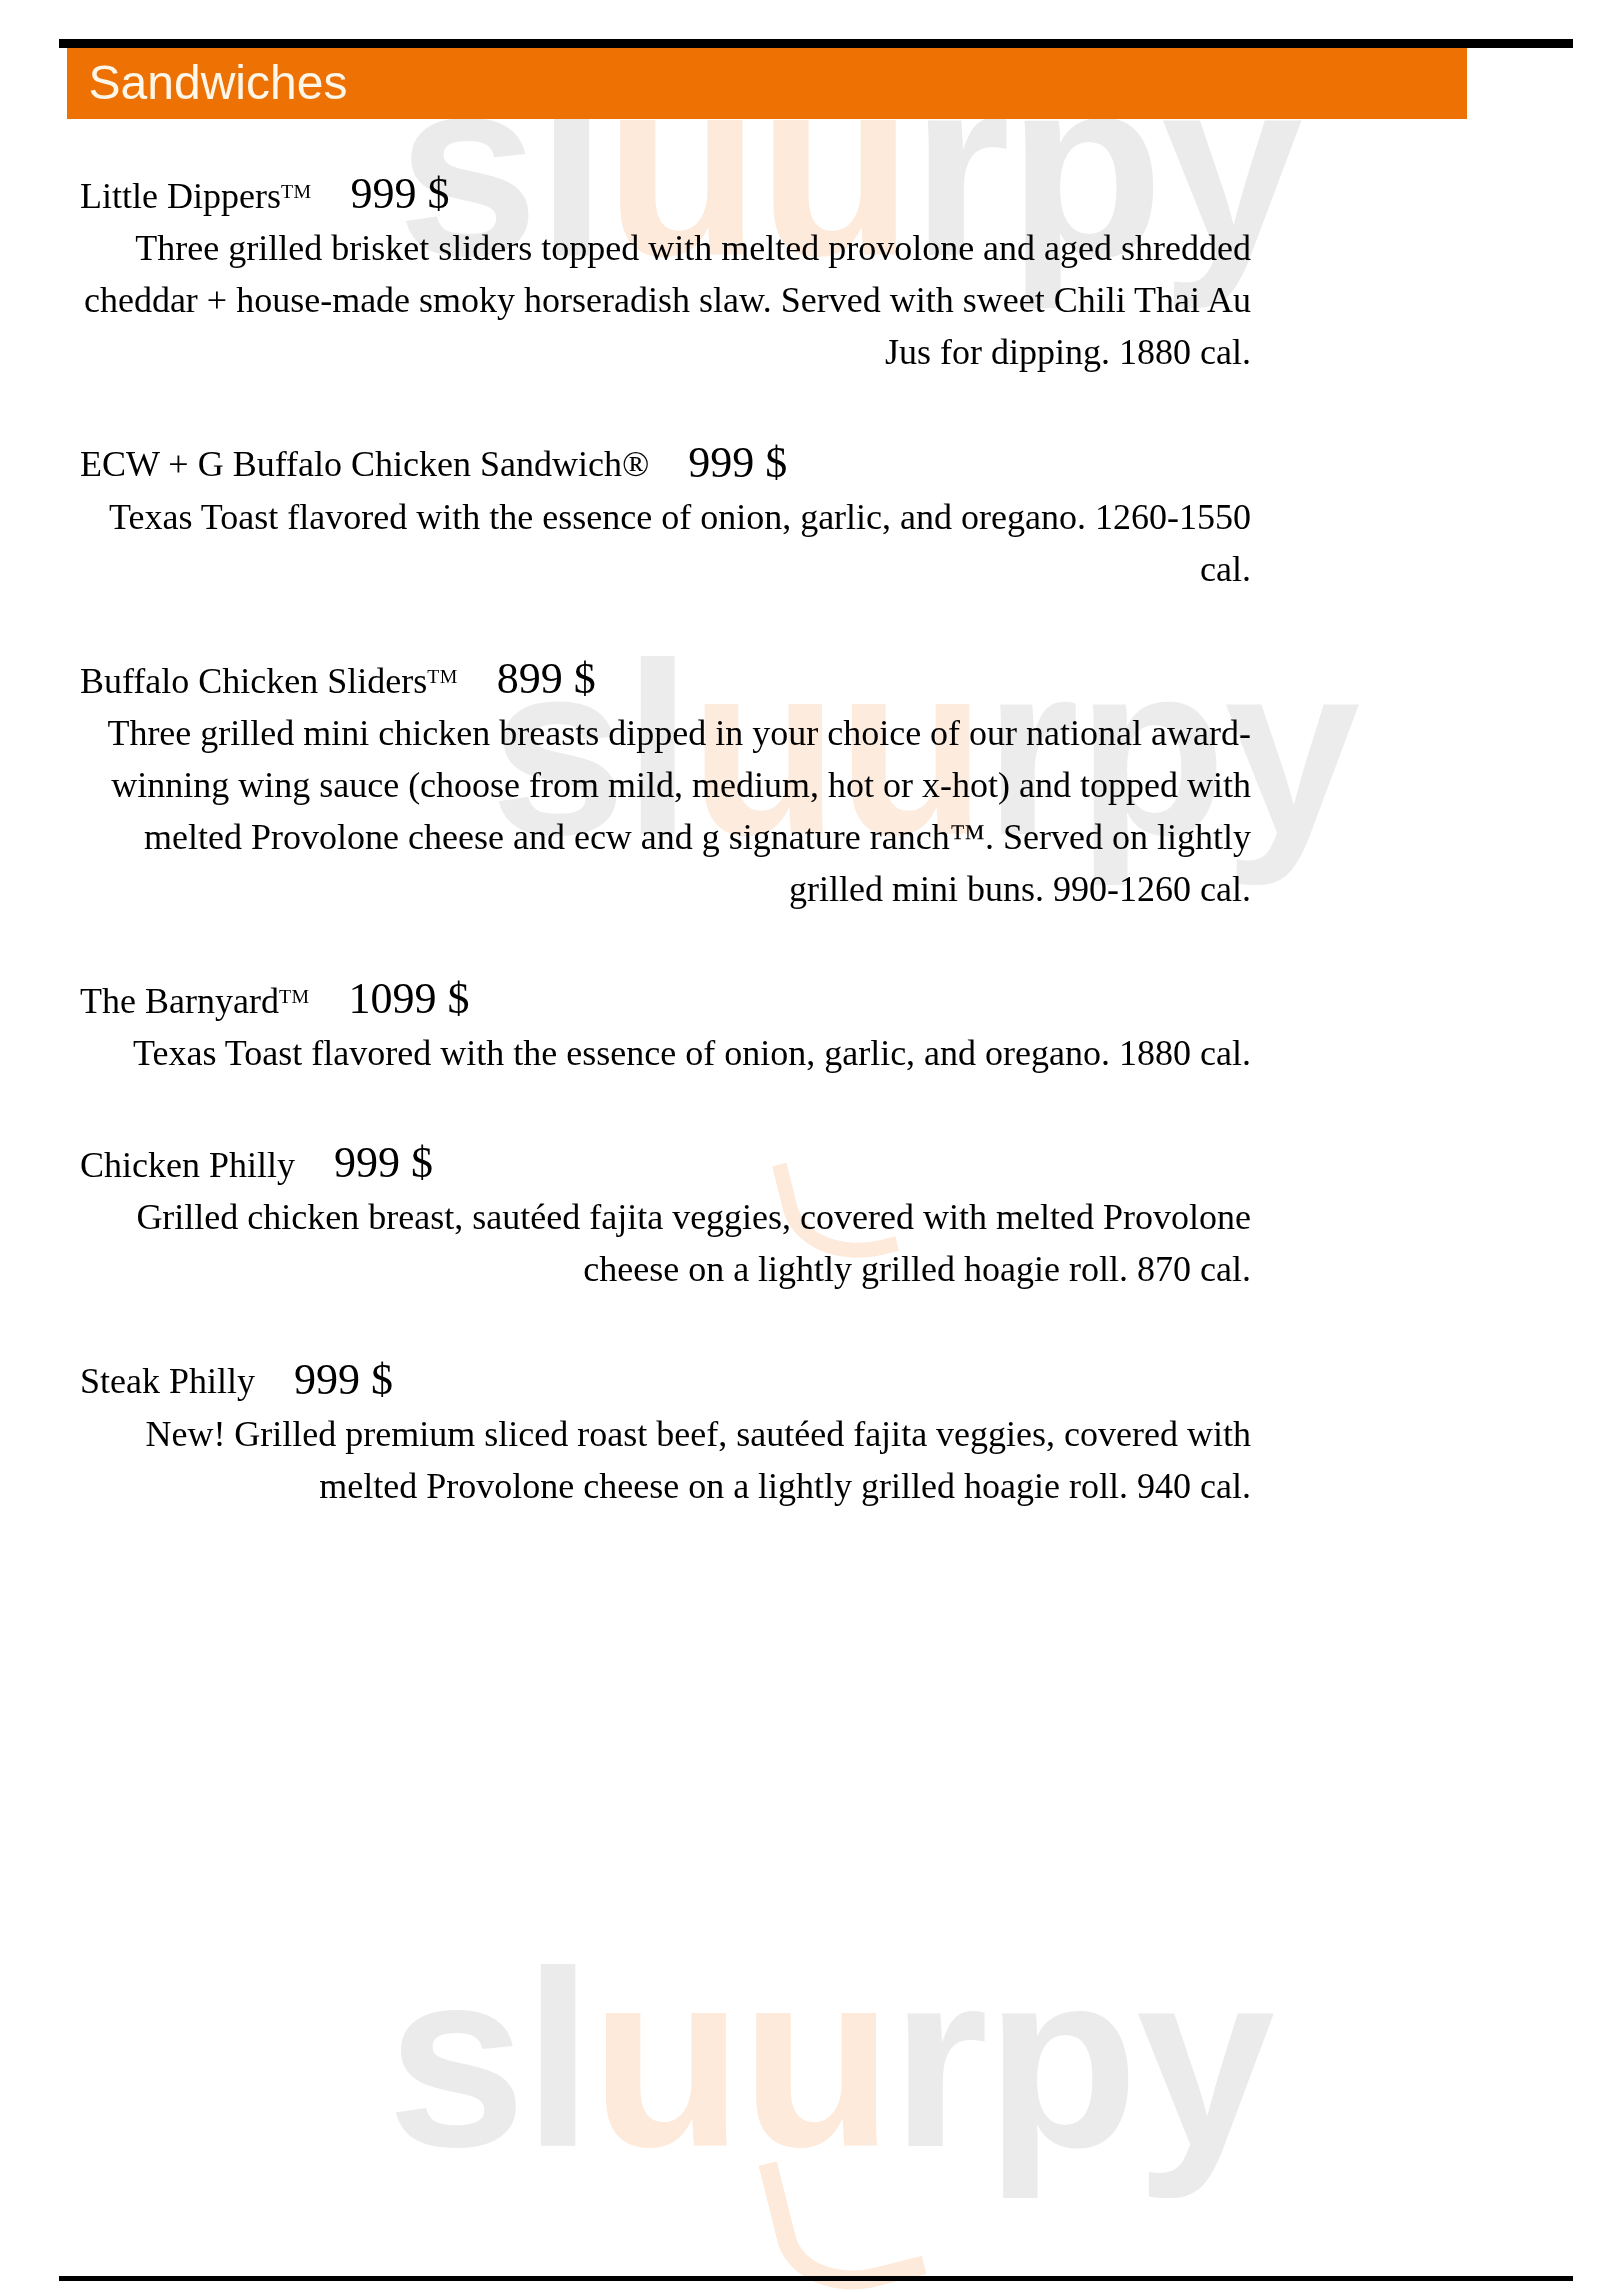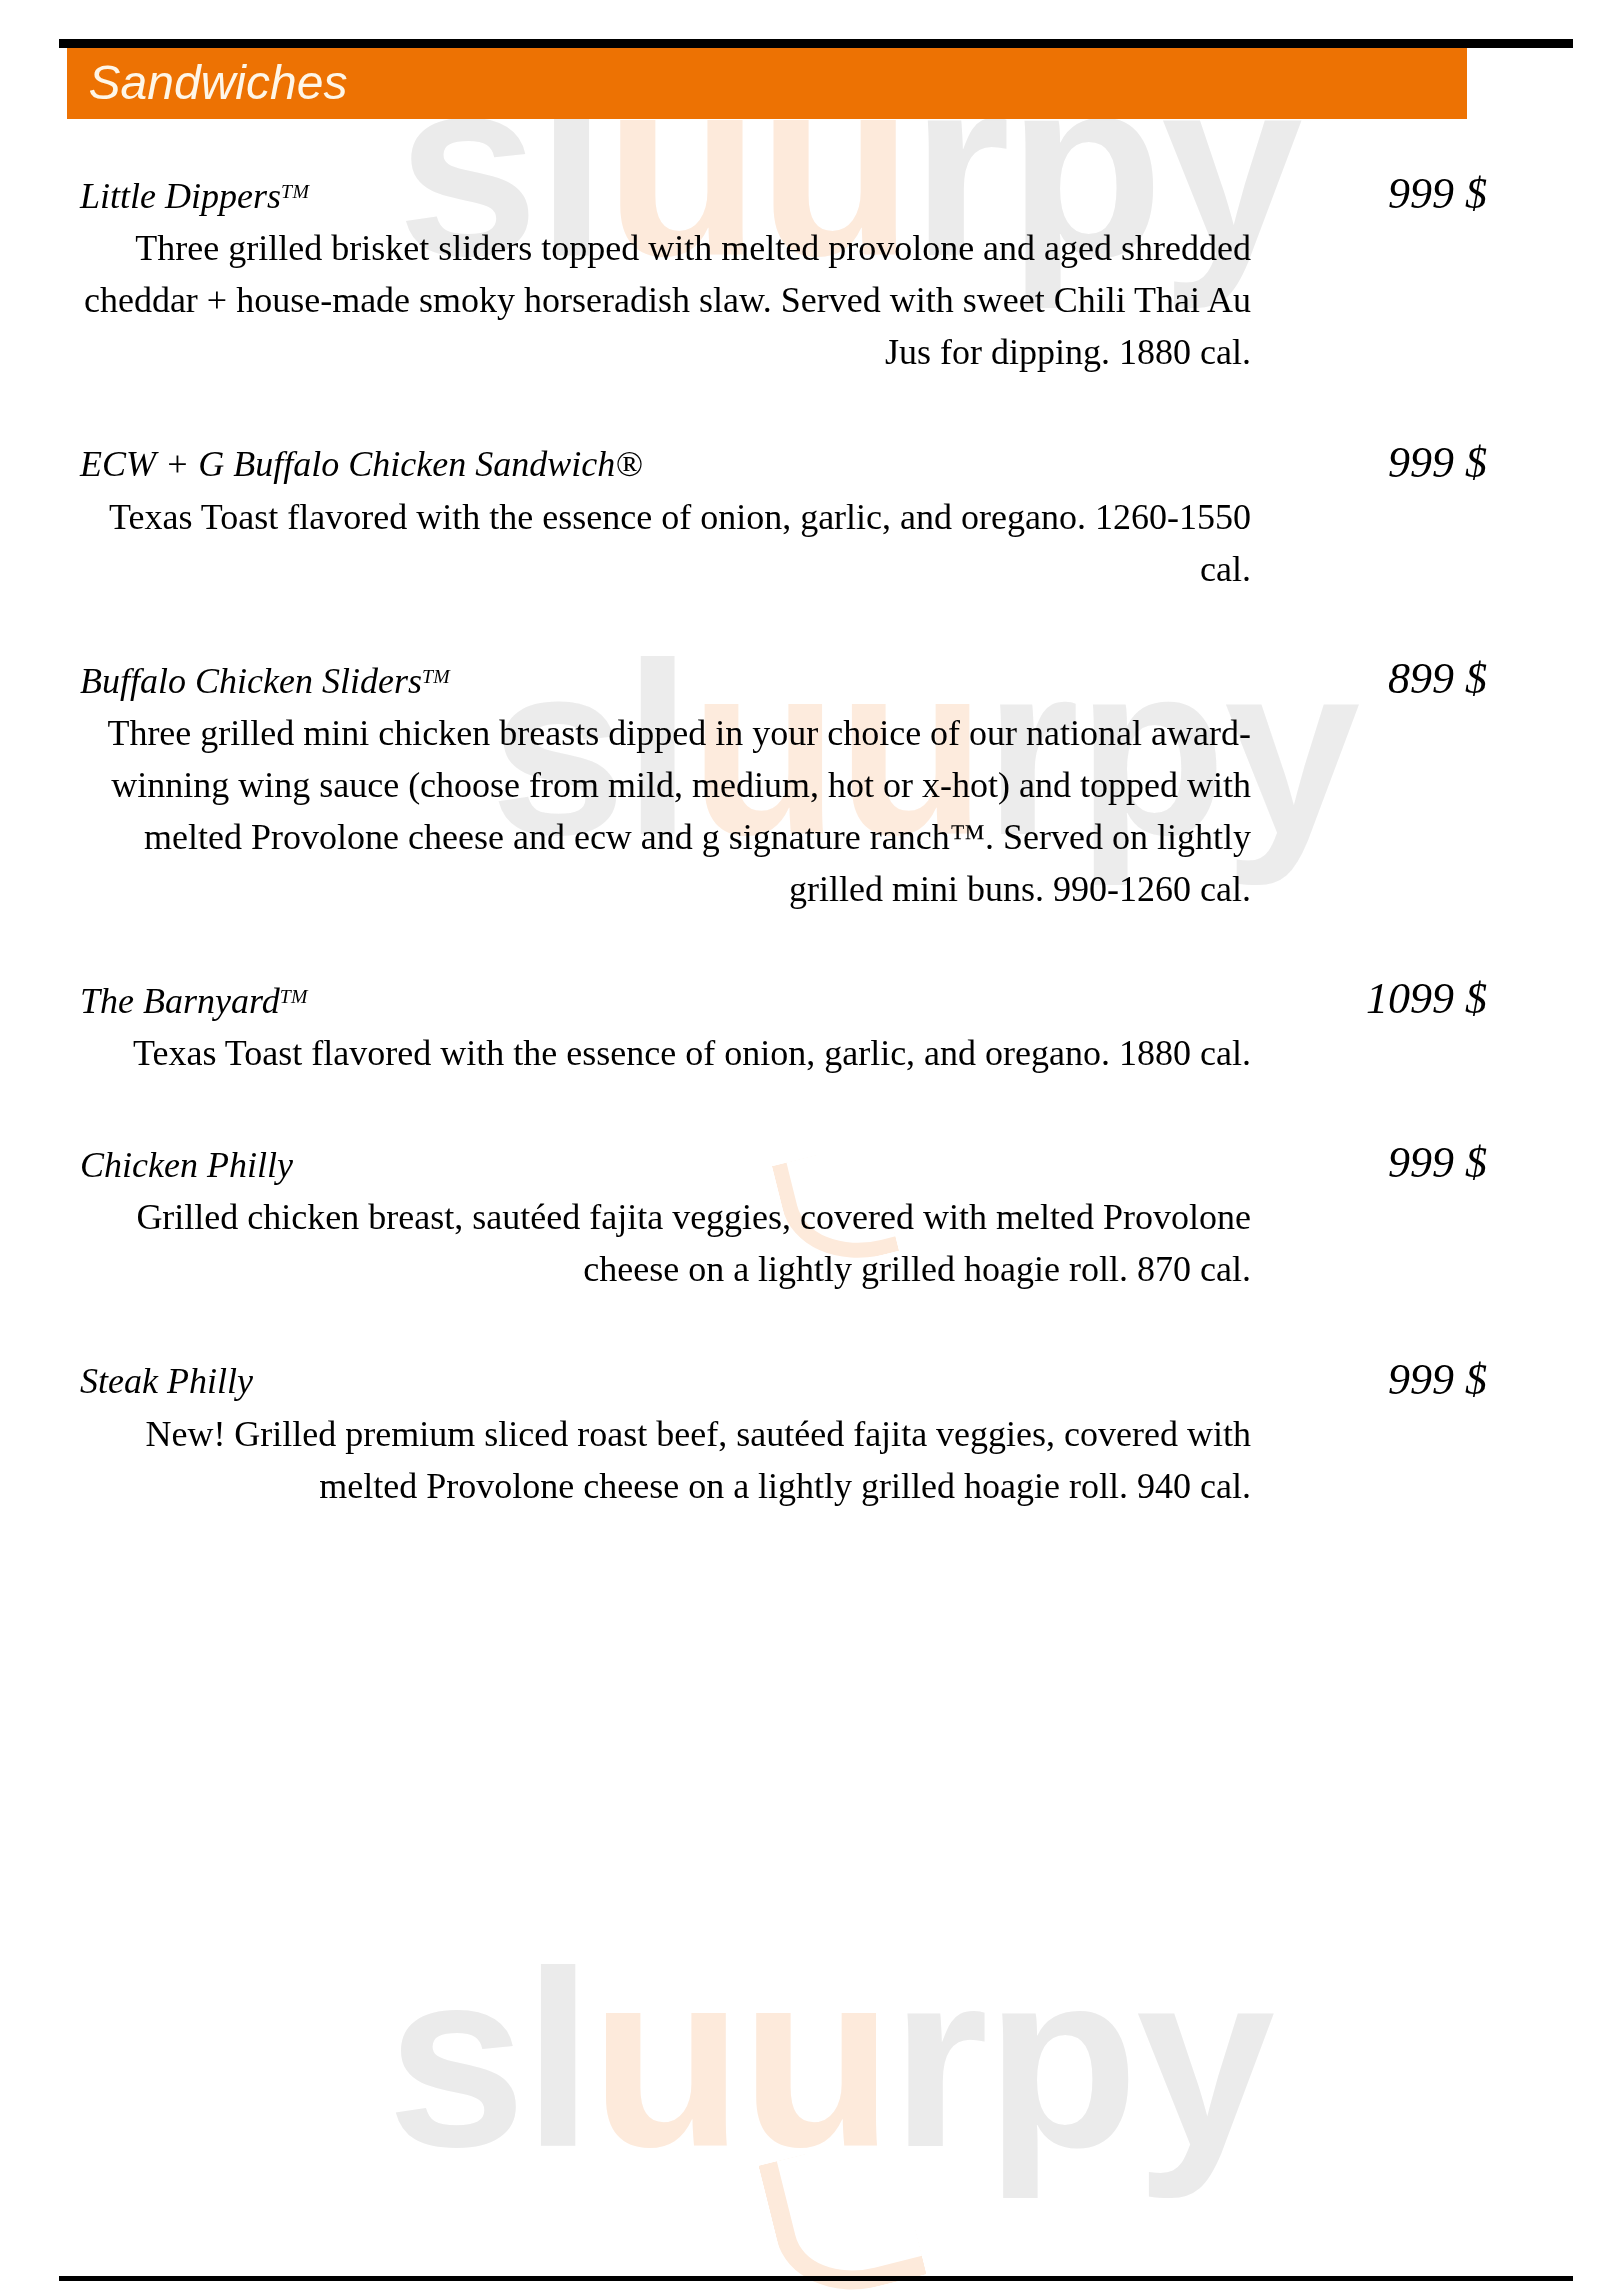--- a/index.html
+++ b/index.html
@@ -101,40 +101,37 @@
   .section-title {
     position: absolute;
     left: 21.6px;
     top: 5.9px;
     font-family: "Liberation Sans", "DejaVu Sans", sans-serif;
     font-size: 48px;
     font-weight: normal;
     color: #FEF6E8;
     line-height: 1.2;
     white-space: nowrap;
-    font-style: italic;
   }
 
   
   .menu {
     position: absolute;
     left: 80px;
     top: 165px;
     width: 1407px;
     z-index: 4;
   }
   .menu-item {
     position: relative;
     margin-bottom: 55px;
   }
   .item-head {
     display: flex;
     align-items: baseline;
-    justify-content: space-between;
-    font-style: italic;
   }
   .item-name {
     font-size: 36px;
     line-height: 52px;
     white-space: nowrap;
   }
   .item-price {
     font-size: 44px;
     line-height: 52px;
     white-space: nowrap;

